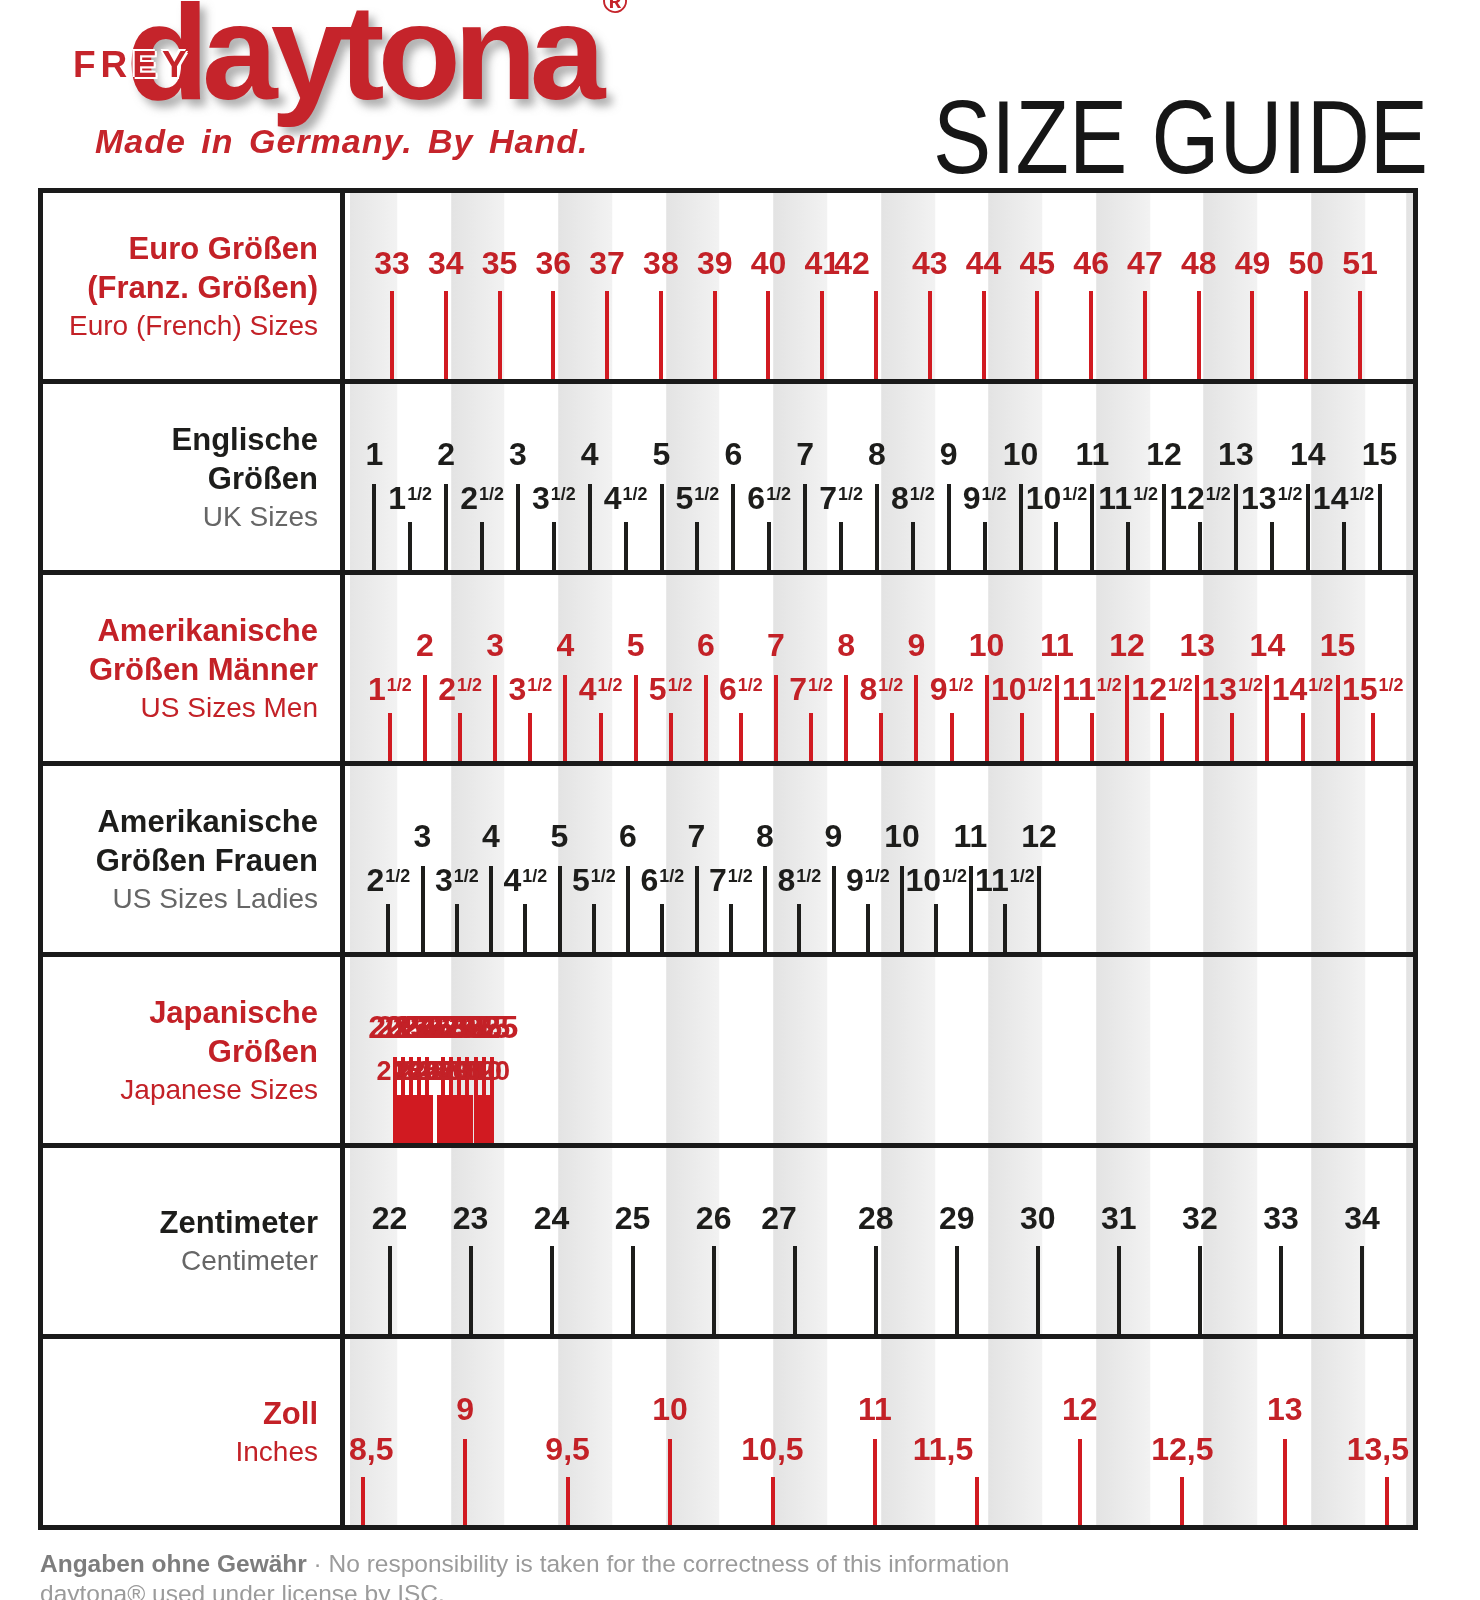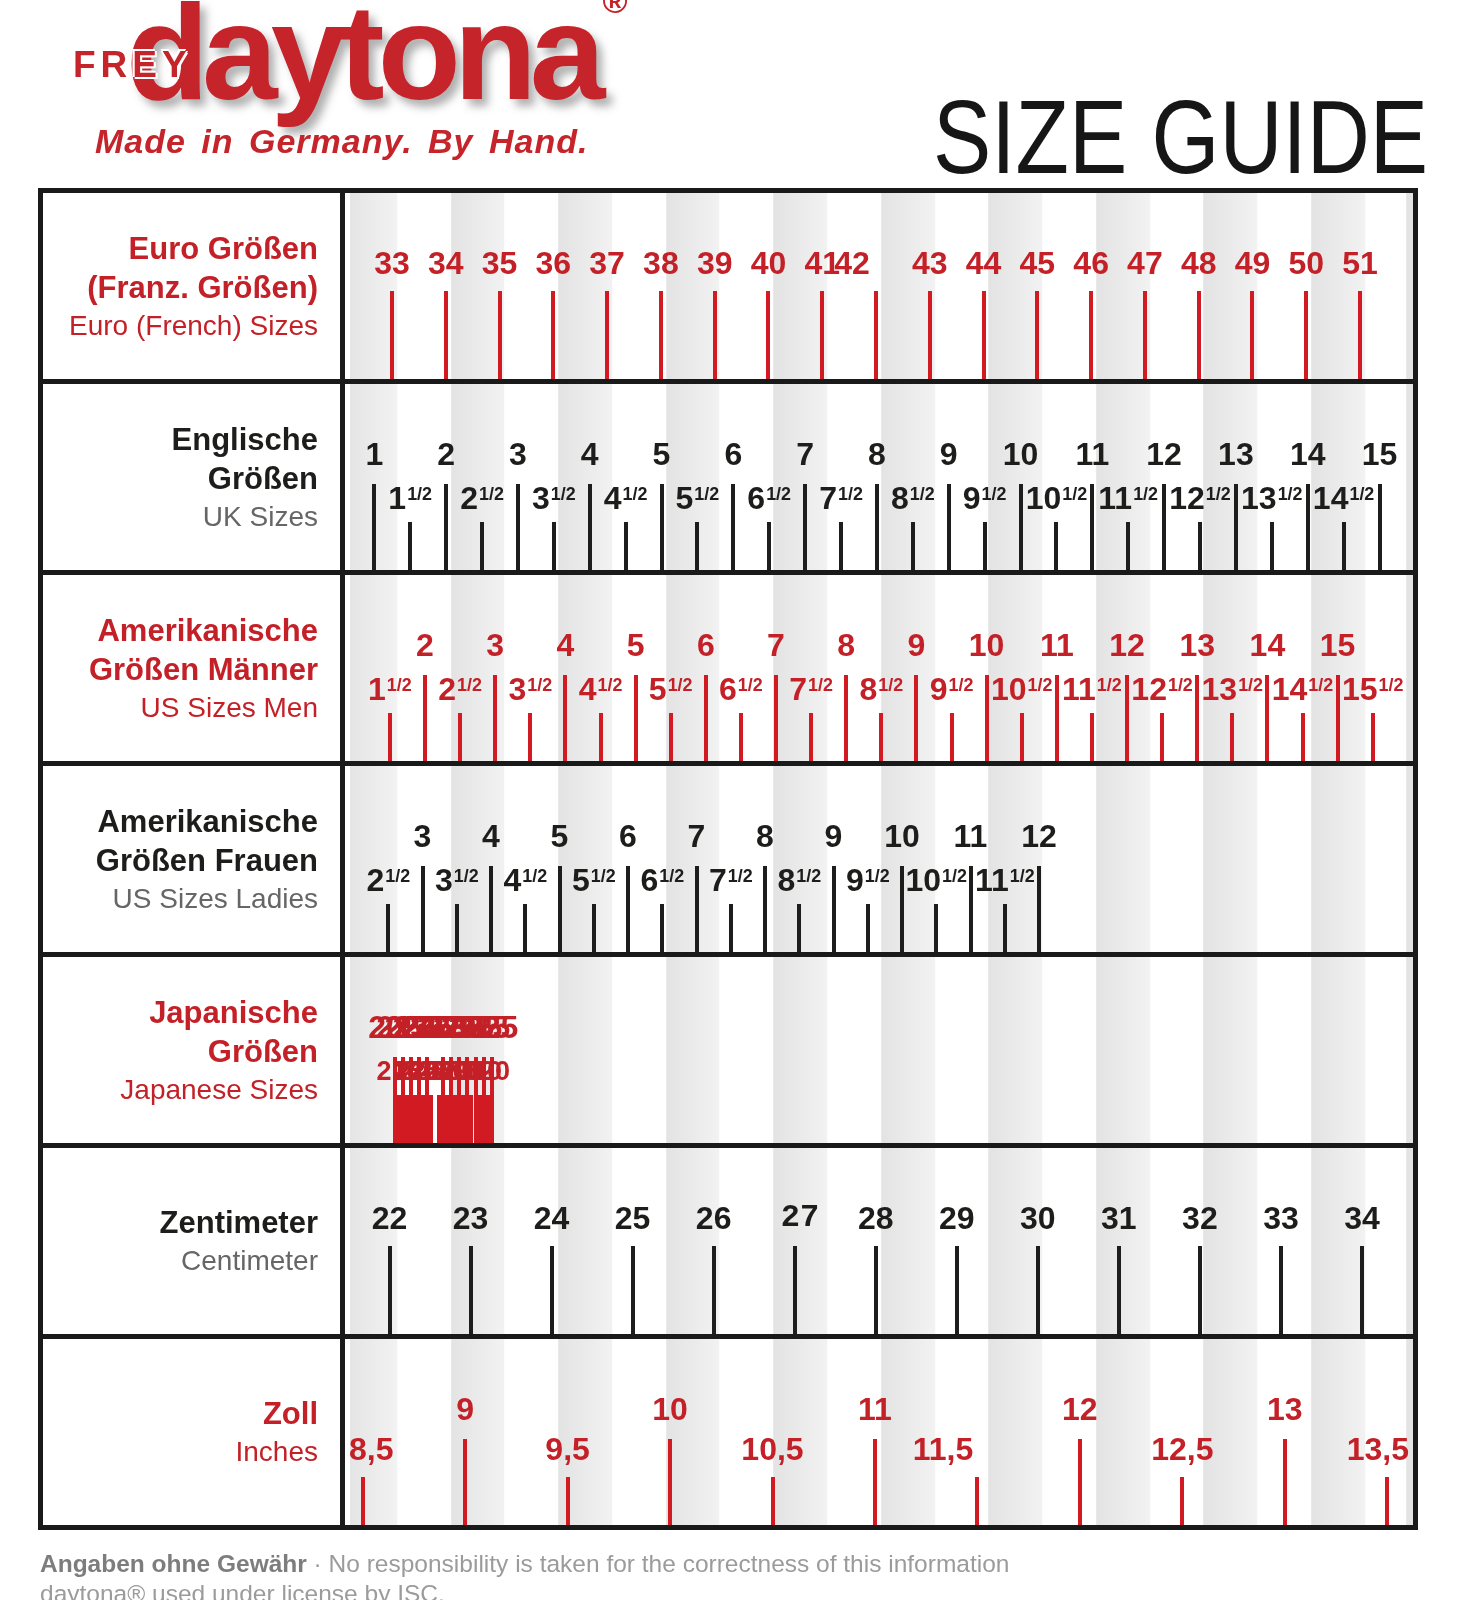--- a/index.html
+++ b/index.html
@@ -364,21 +364,21 @@
             <div class="num topline" style="left: 44.5px;">22</div>
             <div class="tick t-single" style="left: 44.5px;"></div>
             <div class="num topline" style="left: 125.54px;">23</div>
             <div class="tick t-single" style="left: 125.54px;"></div>
             <div class="num topline" style="left: 206.58px;">24</div>
             <div class="tick t-single" style="left: 206.58px;"></div>
             <div class="num topline" style="left: 287.62px;">25</div>
             <div class="tick t-single" style="left: 287.62px;"></div>
             <div class="num topline" style="left: 368.66px;">26</div>
             <div class="tick t-single" style="left: 368.66px;"></div>
-            <div class="num topline" style="left: 455px; font-family: Liberation Mono, monospace;">27</div>
+            <div class="num topline" style="left: 434px;">27</div>
             <div class="tick t-single" style="left: 449.7px;"></div>
             <div class="num topline" style="left: 530.74px;">28</div>
             <div class="tick t-single" style="left: 530.74px;"></div>
             <div class="num topline" style="left: 611.78px;">29</div>
             <div class="tick t-single" style="left: 611.78px;"></div>
             <div class="num topline" style="left: 692.82px;">30</div>
             <div class="tick t-single" style="left: 692.82px;"></div>
             <div class="num topline" style="left: 773.86px;">31</div>
             <div class="tick t-single" style="left: 773.86px;"></div>
             <div class="num topline" style="left: 854.9px;">32</div>

